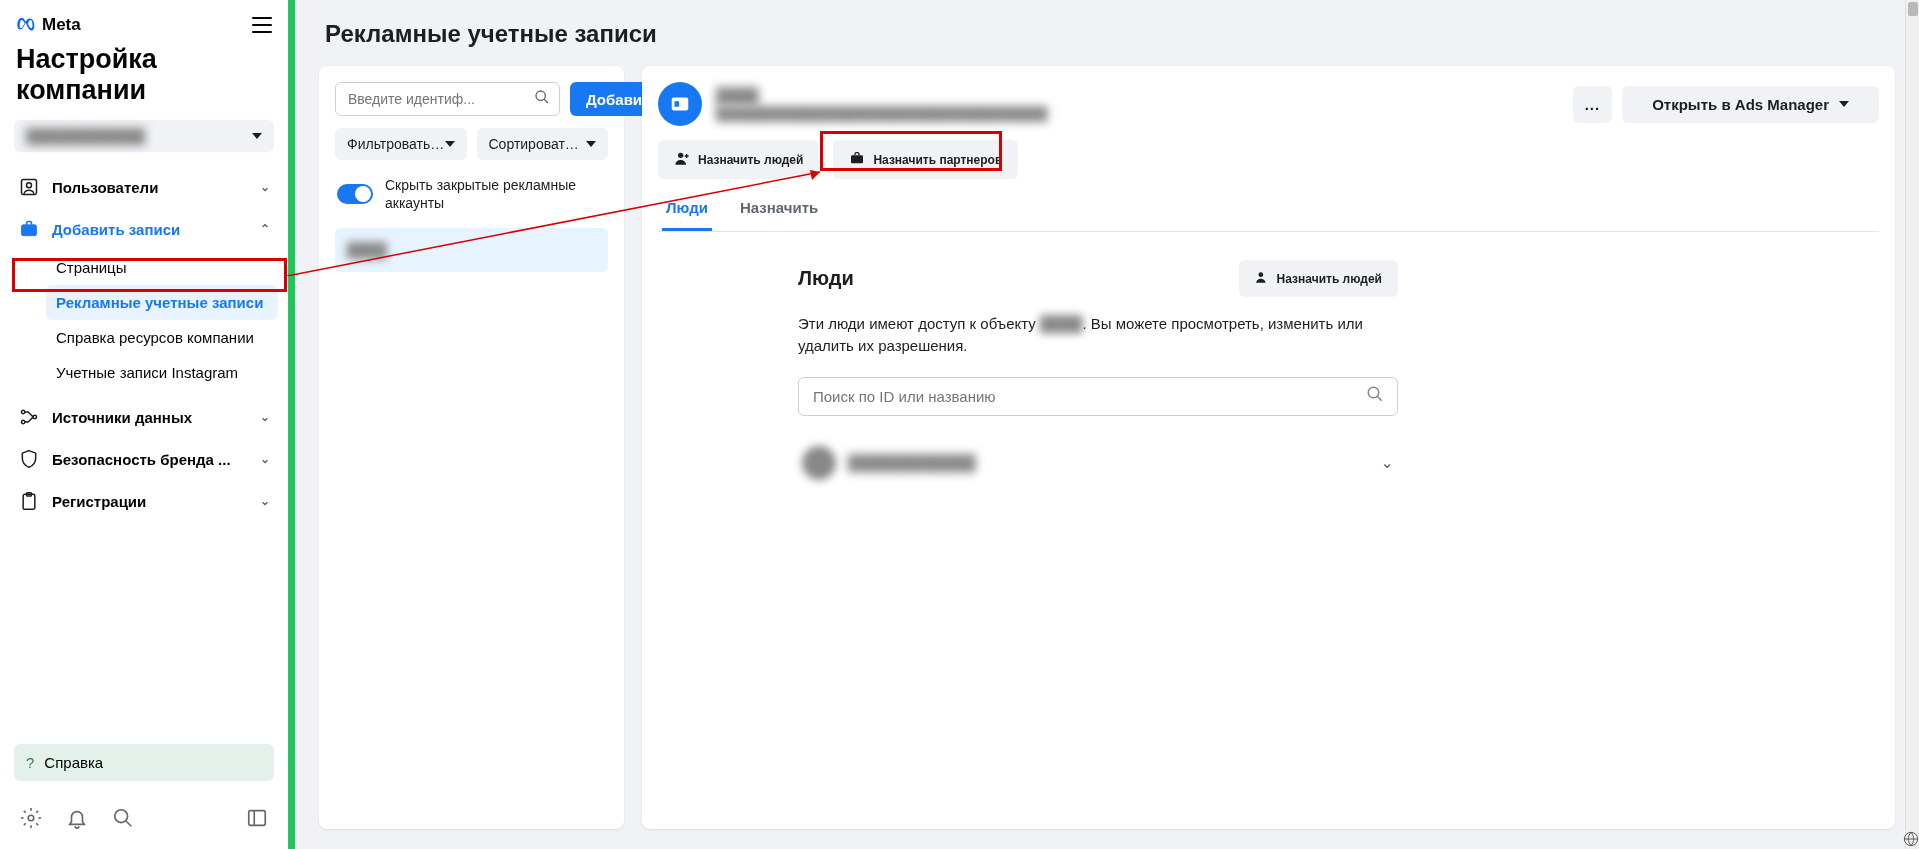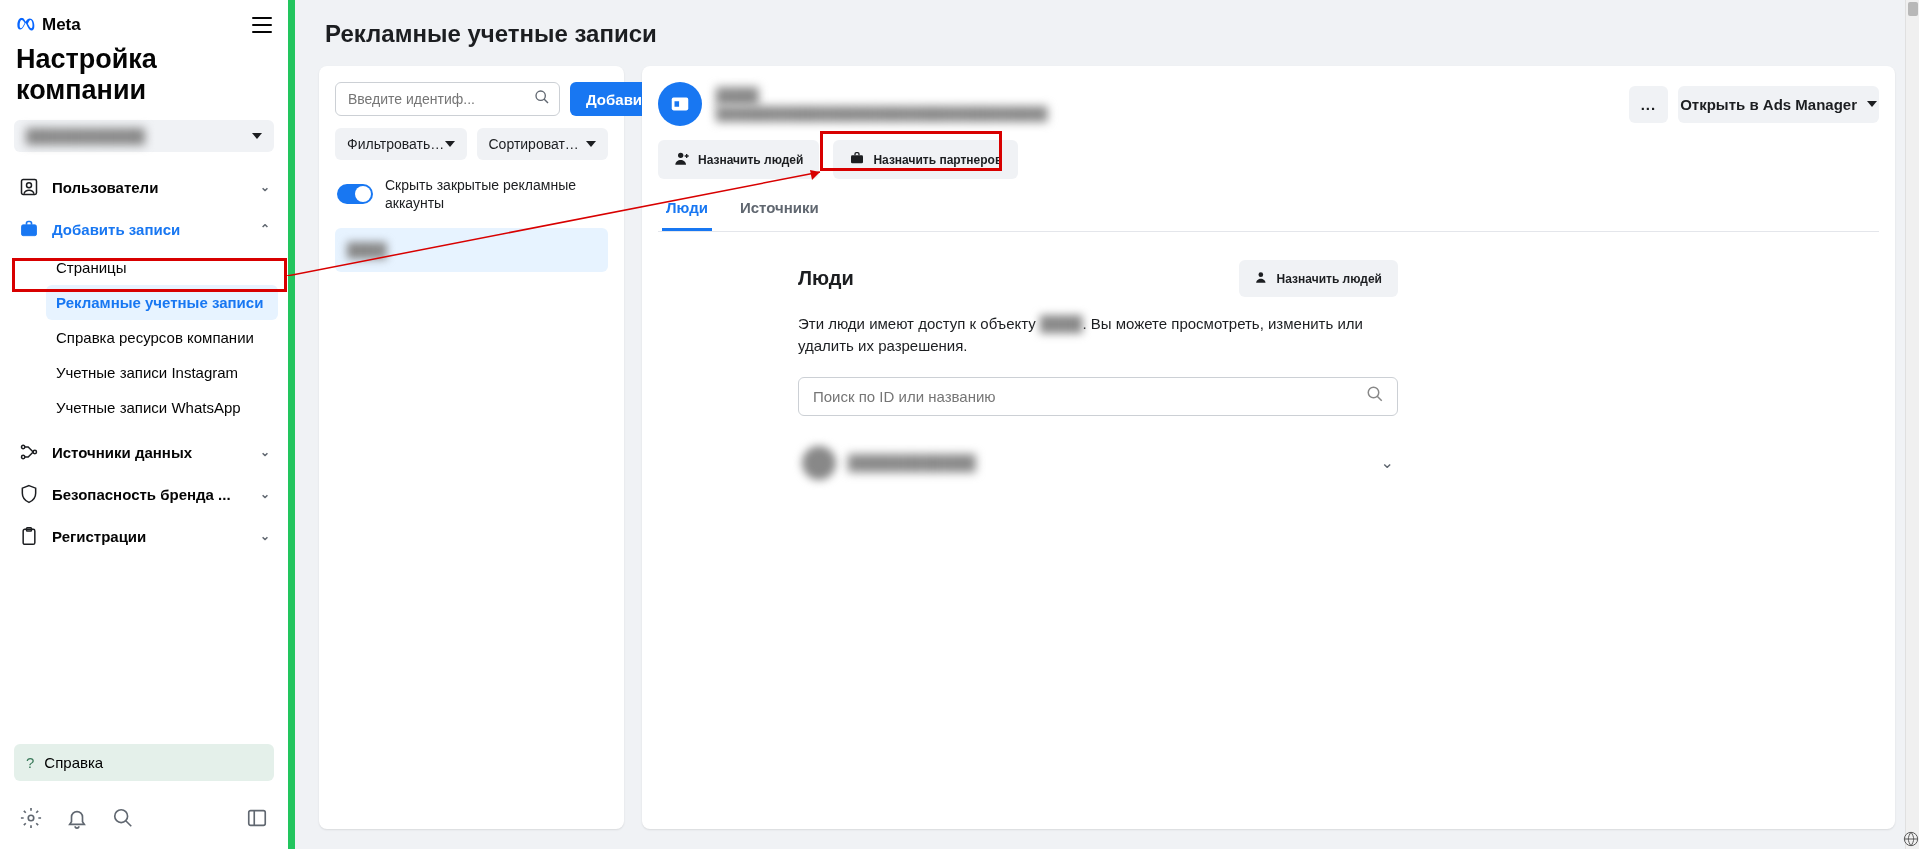--- a/index.html
+++ b/index.html
@@ -57,21 +57,21 @@
 .account-list-item .blur { filter: blur(4px); }
 
 
 .panel-right { flex: 1; display: flex; flex-direction: column; }
 .detail-header { display: flex; align-items: center; gap: 14px; padding-bottom: 14px; }
 .detail-icon { width: 44px; height: 44px; background: #1877f2; border-radius: 50%; display: flex; align-items: center; justify-content: center; color: #fff; }
 .detail-title-block { flex: 1; }
 .detail-title-block .t1 { filter: blur(5px); color: #888; font-size: 15px; font-weight: 600; }
 .detail-title-block .t2 { filter: blur(5px); color: #888; font-size: 13px; margin-top: 2px; width: 400px; }
 .header-actions { display: flex; gap: 10px; align-items: center; }
-.icon-btn { background: #f0f2f5; border: none; border-radius: 6px; padding: 10px 2px; cursor: pointer; color: #1c1e21; font-size: 15px; font-weight: 600; display: flex; align-items: center; gap: 6px; }
+.icon-btn { background: #f0f2f5; border: none; border-radius: 6px; padding: 10px 30px; cursor: pointer; color: #1c1e21; font-size: 15px; font-weight: 600; display: flex; align-items: center; gap: 6px; }
 .more-btn { padding: 10px 12px; letter-spacing: 1px; }
 .assign-row { display: flex; gap: 14px; padding-bottom: 10px; }
 .assign-btn { background: #f0f2f5; border: none; border-radius: 6px; padding: 10px 16px; font-size: 12px; font-weight: 600; cursor: pointer; display: flex; align-items: center; gap: 8px; color: #1c1e21; }
 .tabs { display: flex; gap: 24px; border-bottom: 1px solid #e4e6eb; padding-left: 4px; }
 .tab { padding: 10px 4px 12px; font-size: 15px; font-weight: 600; color: #606770; cursor: pointer; border-bottom: 3px solid transparent; }
 .tab.active { color: #1877f2; border-bottom-color: #1877f2; }
 .tab-body { padding: 28px 0 0 140px; }
 .tab-body-inner { max-width: 600px; }
 .section-row { display: flex; justify-content: space-between; align-items: center; margin-bottom: 16px; }
 .section-h { font-size: 20px; font-weight: 700; color: #1c1e21; }
@@ -143,21 +143,20 @@
             </span>
             <span>Добавить записи</span>
           </span>
         <span class="chevron">⌃</span>
       </div>
       <div class="sub-items">
         <div class="sub-item">Страницы</div>
         <div class="sub-item active">Рекламные учетные записи</div>
         <div class="sub-item">Справка ресурсов компании</div>
         <div class="sub-item">Учетные записи Instagram</div>
-        <div class="sub-item">Учетные записи WhatsApp</div>
       </div>
       <div class="nav-item">
         <span class="left">
             <span class="icon-box">
               <svg viewBox="0 0 24 24" width="20" height="20" fill="none" stroke="#1c1e21" stroke-width="1.8">
                 <circle cx="5" cy="6" r="2"></circle>
                 <circle cx="5" cy="18" r="2"></circle>
                 <circle cx="19" cy="12" r="2"></circle>
                 <path d="M7 6h4l6 6M7 18h4l6-6"></path>
               </svg>
@@ -285,21 +284,21 @@
           <button class="assign-btn">
               <span><svg width="16" height="16" viewBox="0 0 24 24" fill="#1c1e21">
                   <rect x="3" y="8" width="18" height="12" rx="2"></rect>
                   <path d="M9 8V6a2 2 0 012-2h2a2 2 0 012 2v2" fill="none" stroke="#1c1e21" stroke-width="2"></path>
                 </svg></span>
               <span>Назначить партнеров</span>
             </button>
         </div>
         <div class="tabs">
           <div class="tab active">Люди</div>
-          <div class="tab">Источники</div>
+          <div class="tab">Назначить</div>
         </div>
         <div class="tab-body">
           <div class="tab-body-inner">
             <div class="section-row">
               <h2 class="section-h">Люди</h2>
               <button class="assign-btn" style="background:#f0f2f5;">
                   <span><svg width="14" height="14" viewBox="0 0 24 24" fill="#1c1e21">
                       <circle cx="10" cy="8" r="4"></circle>
                       <path d="M2 22c0-4 4-7 8-7s8 3 8 7"></path>
                     </svg></span>

